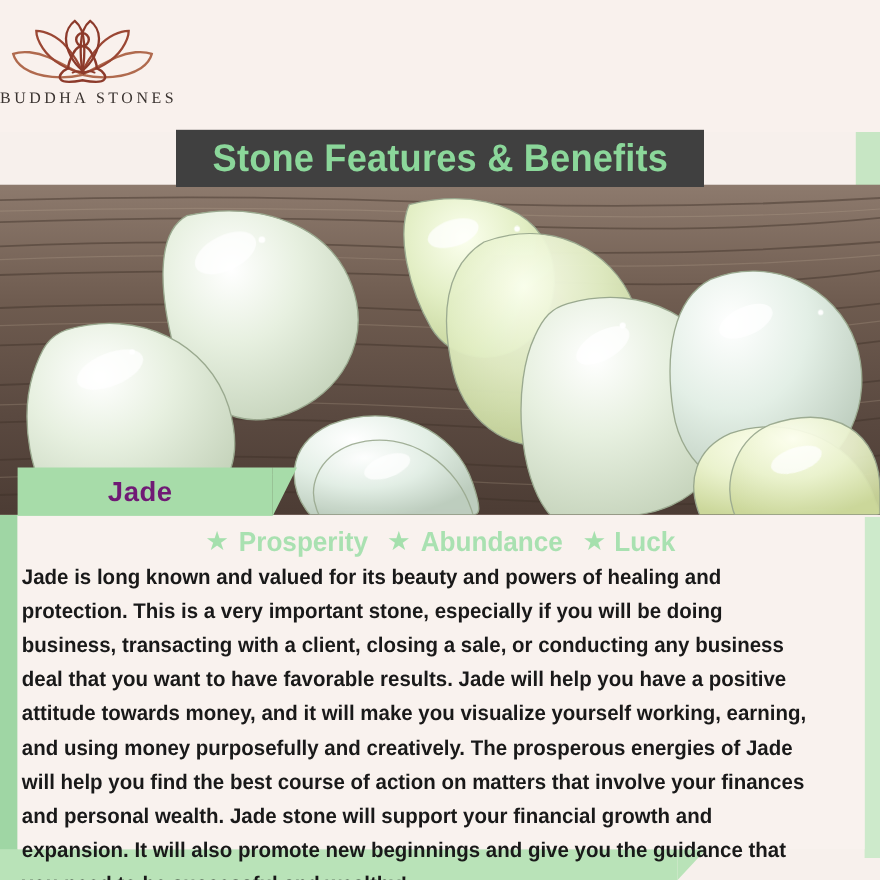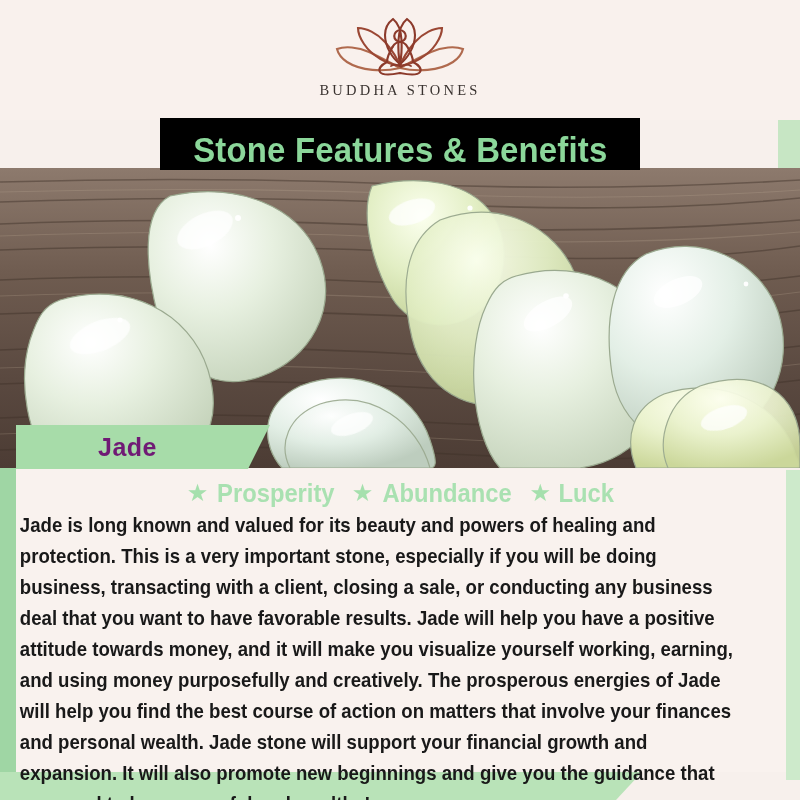--- a/index.html
+++ b/index.html
@@ -58,21 +58,21 @@
     background: #cdeacb;
   }
 
   
   .header {
     position: absolute;
     left: 0; top: 0; width: 800px; height: 120px;
     background: #f9f1ed;
     display: flex;
     flex-direction: column;
-    align-items: center;
+    align-items: flex-start;
     justify-content: flex-start;
     z-index: 5;
   }
   .logo-mark {
     margin-top: 16px;
     width: 150px;
     height: 62px;
   }
   .logo-wordmark {
     margin-top: 4px;
@@ -81,23 +81,23 @@
     letter-spacing: 3.2px;
     color: #3a3330;
     font-weight: 400;
   }
 
   
   .title-banner {
     position: absolute;
     left: 160px; top: 118px;
     width: 480px; height: 52px;
-    background: #000000;
+    background: #404040;
     display: flex;
-    align-items: flex-end;
+    align-items: center;
     justify-content: center;
     z-index: 6;
   }
   .title-text {
     font-family: "Liberation Sans Narrow", "Liberation Sans", sans-serif;
     font-size: 35px;
     font-weight: 700;
     color: #8bd79a;
     letter-spacing: 0.2px;
     transform: scaleX(0.94);

